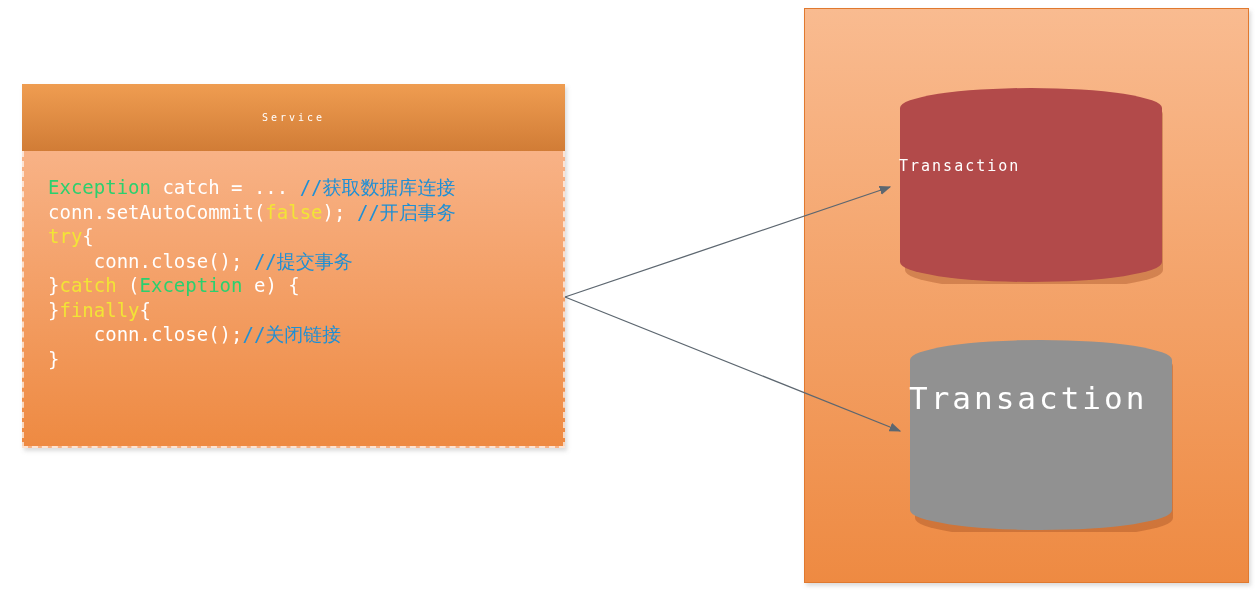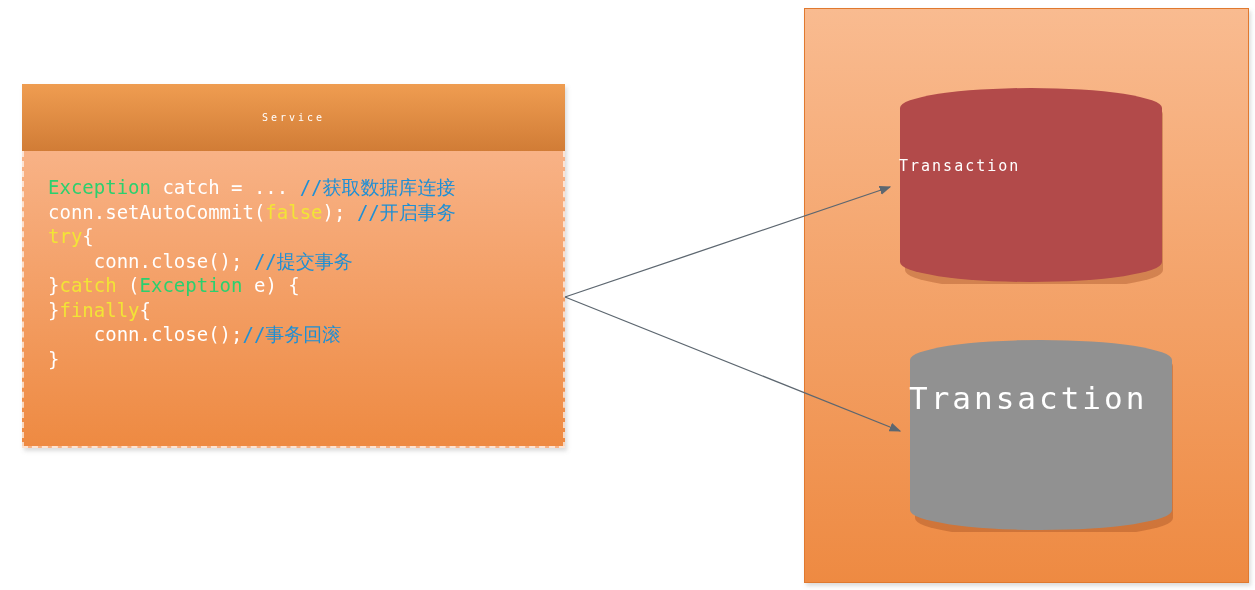--- a/index.html
+++ b/index.html
@@ -98,21 +98,21 @@
       <span class="service-title">Service</span>
     </div>
     <div class="service-body">
 
     <div class="code-line"><span class="seg-type">Exception</span><span class="seg-plain"> catch = ... </span><span class="seg-comment">//获取数据库连接</span></div>
         <div class="code-line"><span class="seg-plain">conn.setAutoCommit(</span><span class="seg-keyword">false</span><span class="seg-plain">); </span><span class="seg-comment">//开启事务</span></div>
         <div class="code-line"><span class="seg-keyword">try</span><span class="seg-plain">{</span></div>
         <div class="code-line"><span class="seg-plain">    conn.close(); </span><span class="seg-comment">//提交事务</span></div>
         <div class="code-line"><span class="seg-plain">}</span><span class="seg-keyword">catch</span><span class="seg-plain"> (</span><span class="seg-type">Exception</span><span class="seg-plain"> e) {</span></div>
         <div class="code-line"><span class="seg-plain">}</span><span class="seg-keyword">finally</span><span class="seg-plain">{</span></div>
-        <div class="code-line"><span class="seg-plain">    conn.close();</span><span class="seg-comment">//事务回滚</span></div>
+        <div class="code-line"><span class="seg-plain">    conn.close();</span><span class="seg-comment">//关闭链接</span></div>
         <div class="code-line"><span class="seg-plain">}</span></div>
       </div>
   </div>
 
   <div class="right-panel">
 
     <div class="cylinder cyl-small cyl-b">
       <svg width="264" height="198" viewBox="0 0 264 198">
         <path d="M3,24 A129 20 0 0 1 261,24 L261,180 A129 20 0 0 1 3,180 Z" transform="translate(3,4)" fill="rgba(150,70,30,0.35)"></path>
         <path d="M1,22 A131 20 0 0 1 263,22 L263,176 A131 20 0 0 1 1,176 Z" fill="#b24a4a"></path>

